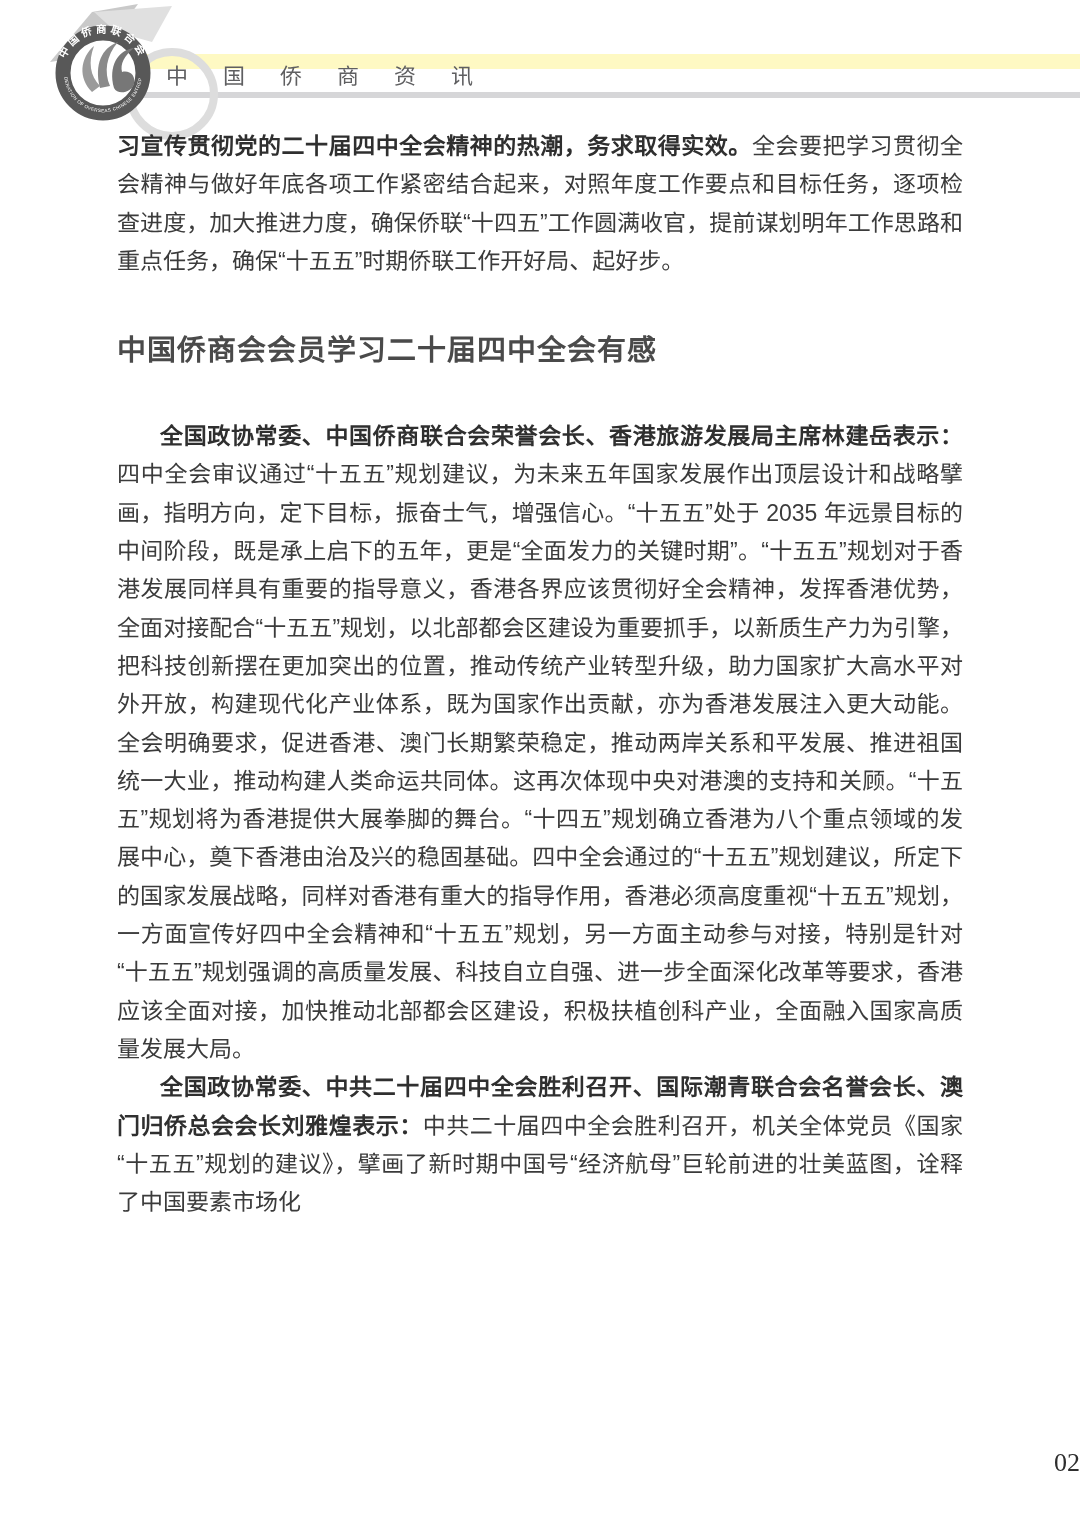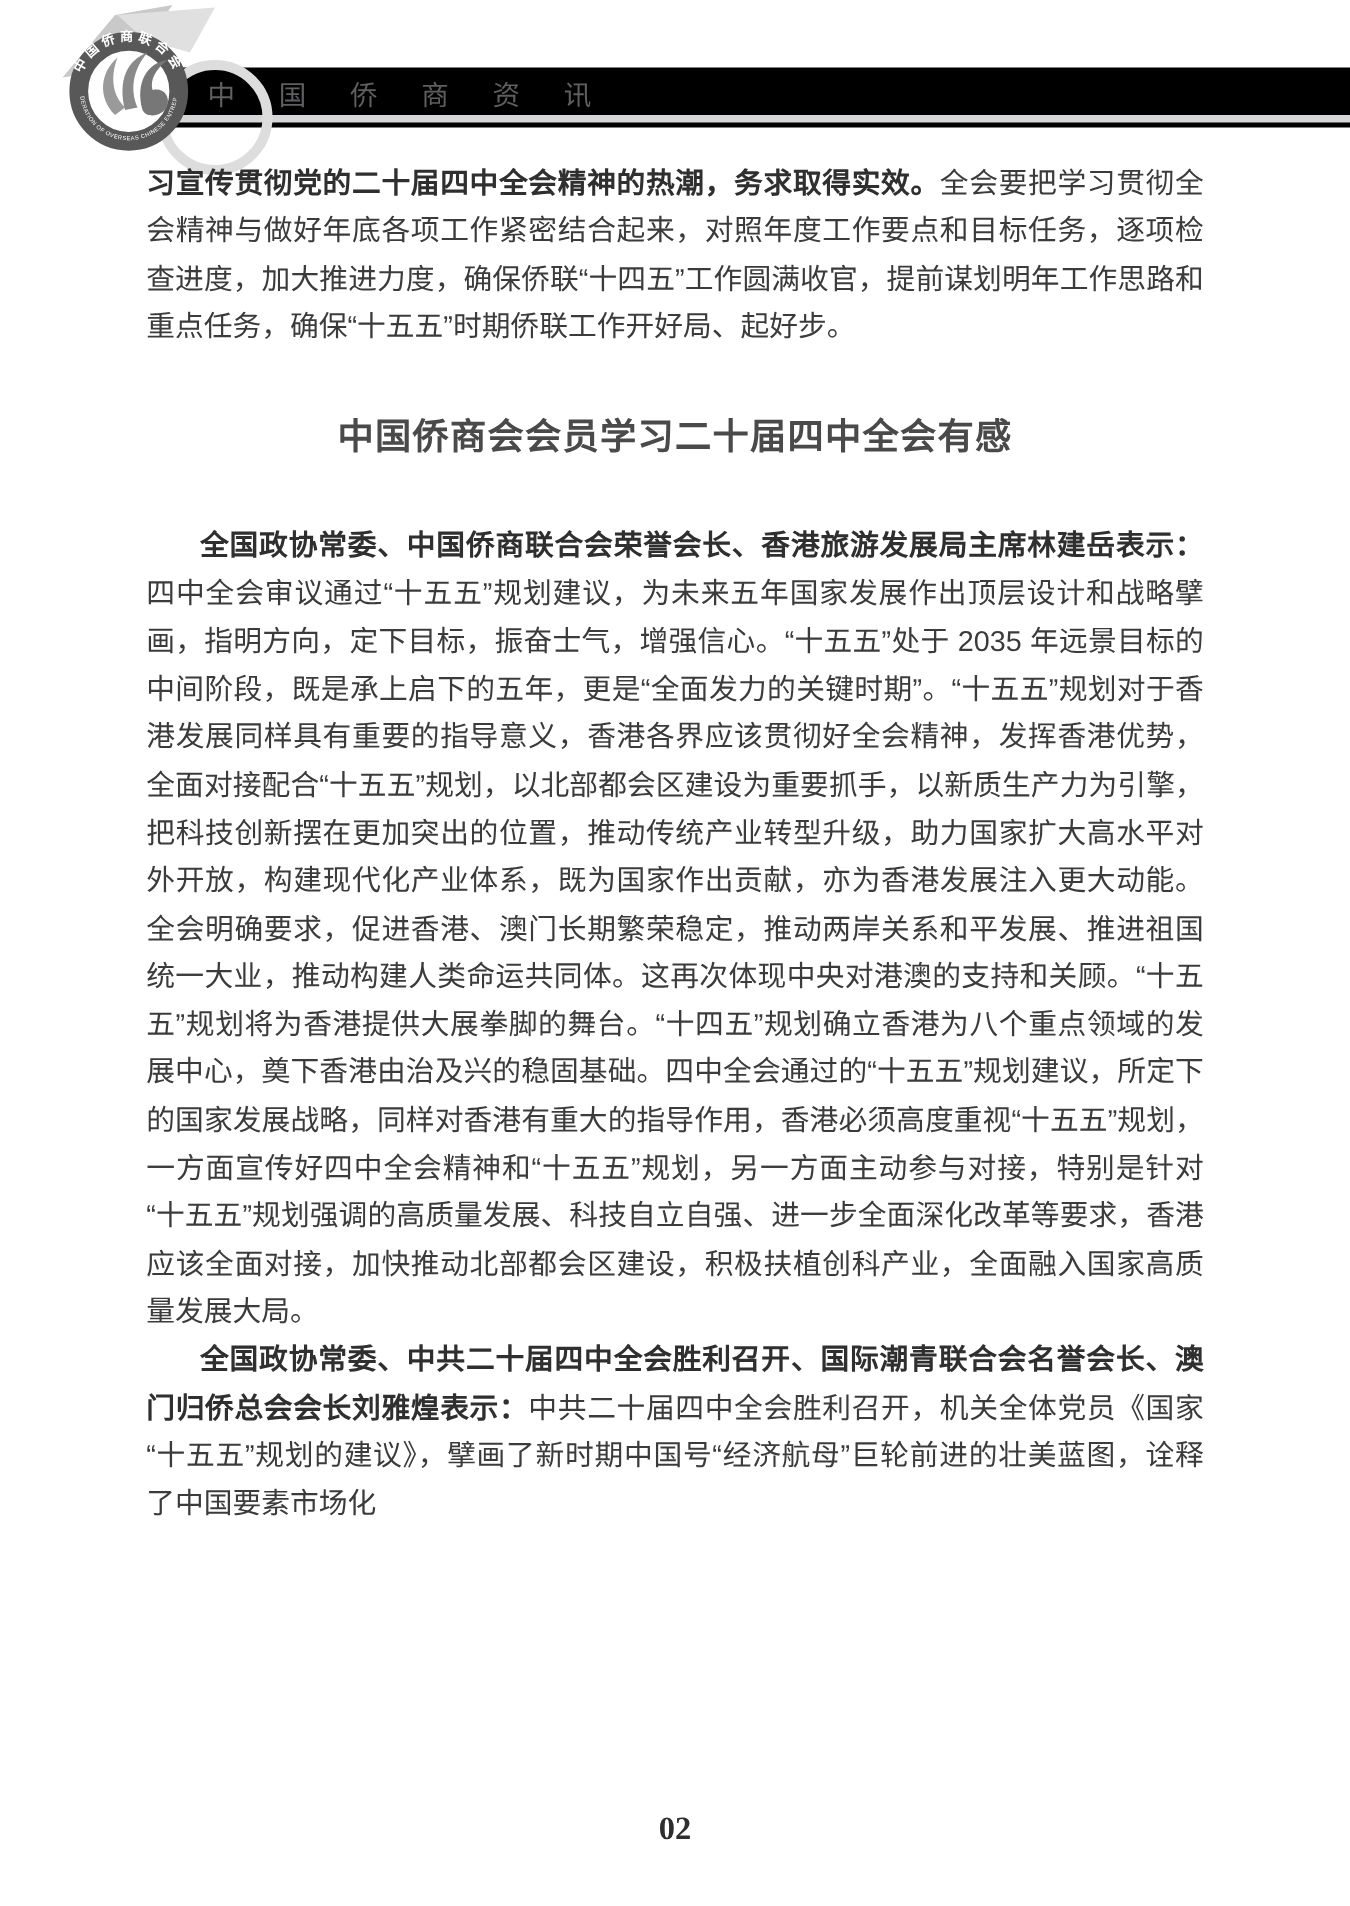--- a/index.html
+++ b/index.html
@@ -4,22 +4,22 @@
 <style>
   html,body { margin:0; padding:0; background:#ffffff; }
   body { font-family:"Liberation Sans","DejaVu Sans",sans-serif; }
   .page {
     position:relative; width:1080px; height:1525px;
     background:#ffffff; overflow:hidden;
   }
 
   
   .header-banner {
-    position:absolute; left:128px; right:0; top:54px; height:48px;
-    background:#000000;
+    position:absolute; left:128px; right:0; top:54px; height:15px;
+    background:#fef9c3;
   }
   .header-banner-title {
     position:absolute; left:38px; top:4px;
     font-size:22px; color:#5f5f61; letter-spacing:35px;
     white-space:nowrap;
   }
   .header-rule {
     position:absolute; left:138px; right:0; top:92px; height:6px;
     background:#d6d6d8;
   }
@@ -32,29 +32,28 @@
   }
   .para {
     margin:0; font-size:23px; line-height:38.3px;
     text-align:justify; color:#3b3b3b;
   }
   .para.indent { text-indent:43px; }
   .para b { font-weight:700; color:#2f2f2f; }
   .source-tag { float:right; font-weight:700; color:#2f2f2f; }
   .article-title {
     margin:50px 0 47px 0; font-size:29px; line-height:40px;
-    font-weight:700; text-align:center; color:#4a4a4a;
+    font-weight:700; color:#4a4a4a;
     letter-spacing:1px;
   }
 
   
   .page-footer {
     position:absolute; left:0; right:0; top:1448px;
-    text-align:center;
-    font-weight:bold;
+    text-align:right;
   }
   .page-number {
     font-family:"Liberation Serif","DejaVu Serif",serif;
     font-size:26px; color:#2e2e2e;
   }
 </style>
 </head>
 <body>
 
 <div class="page">

